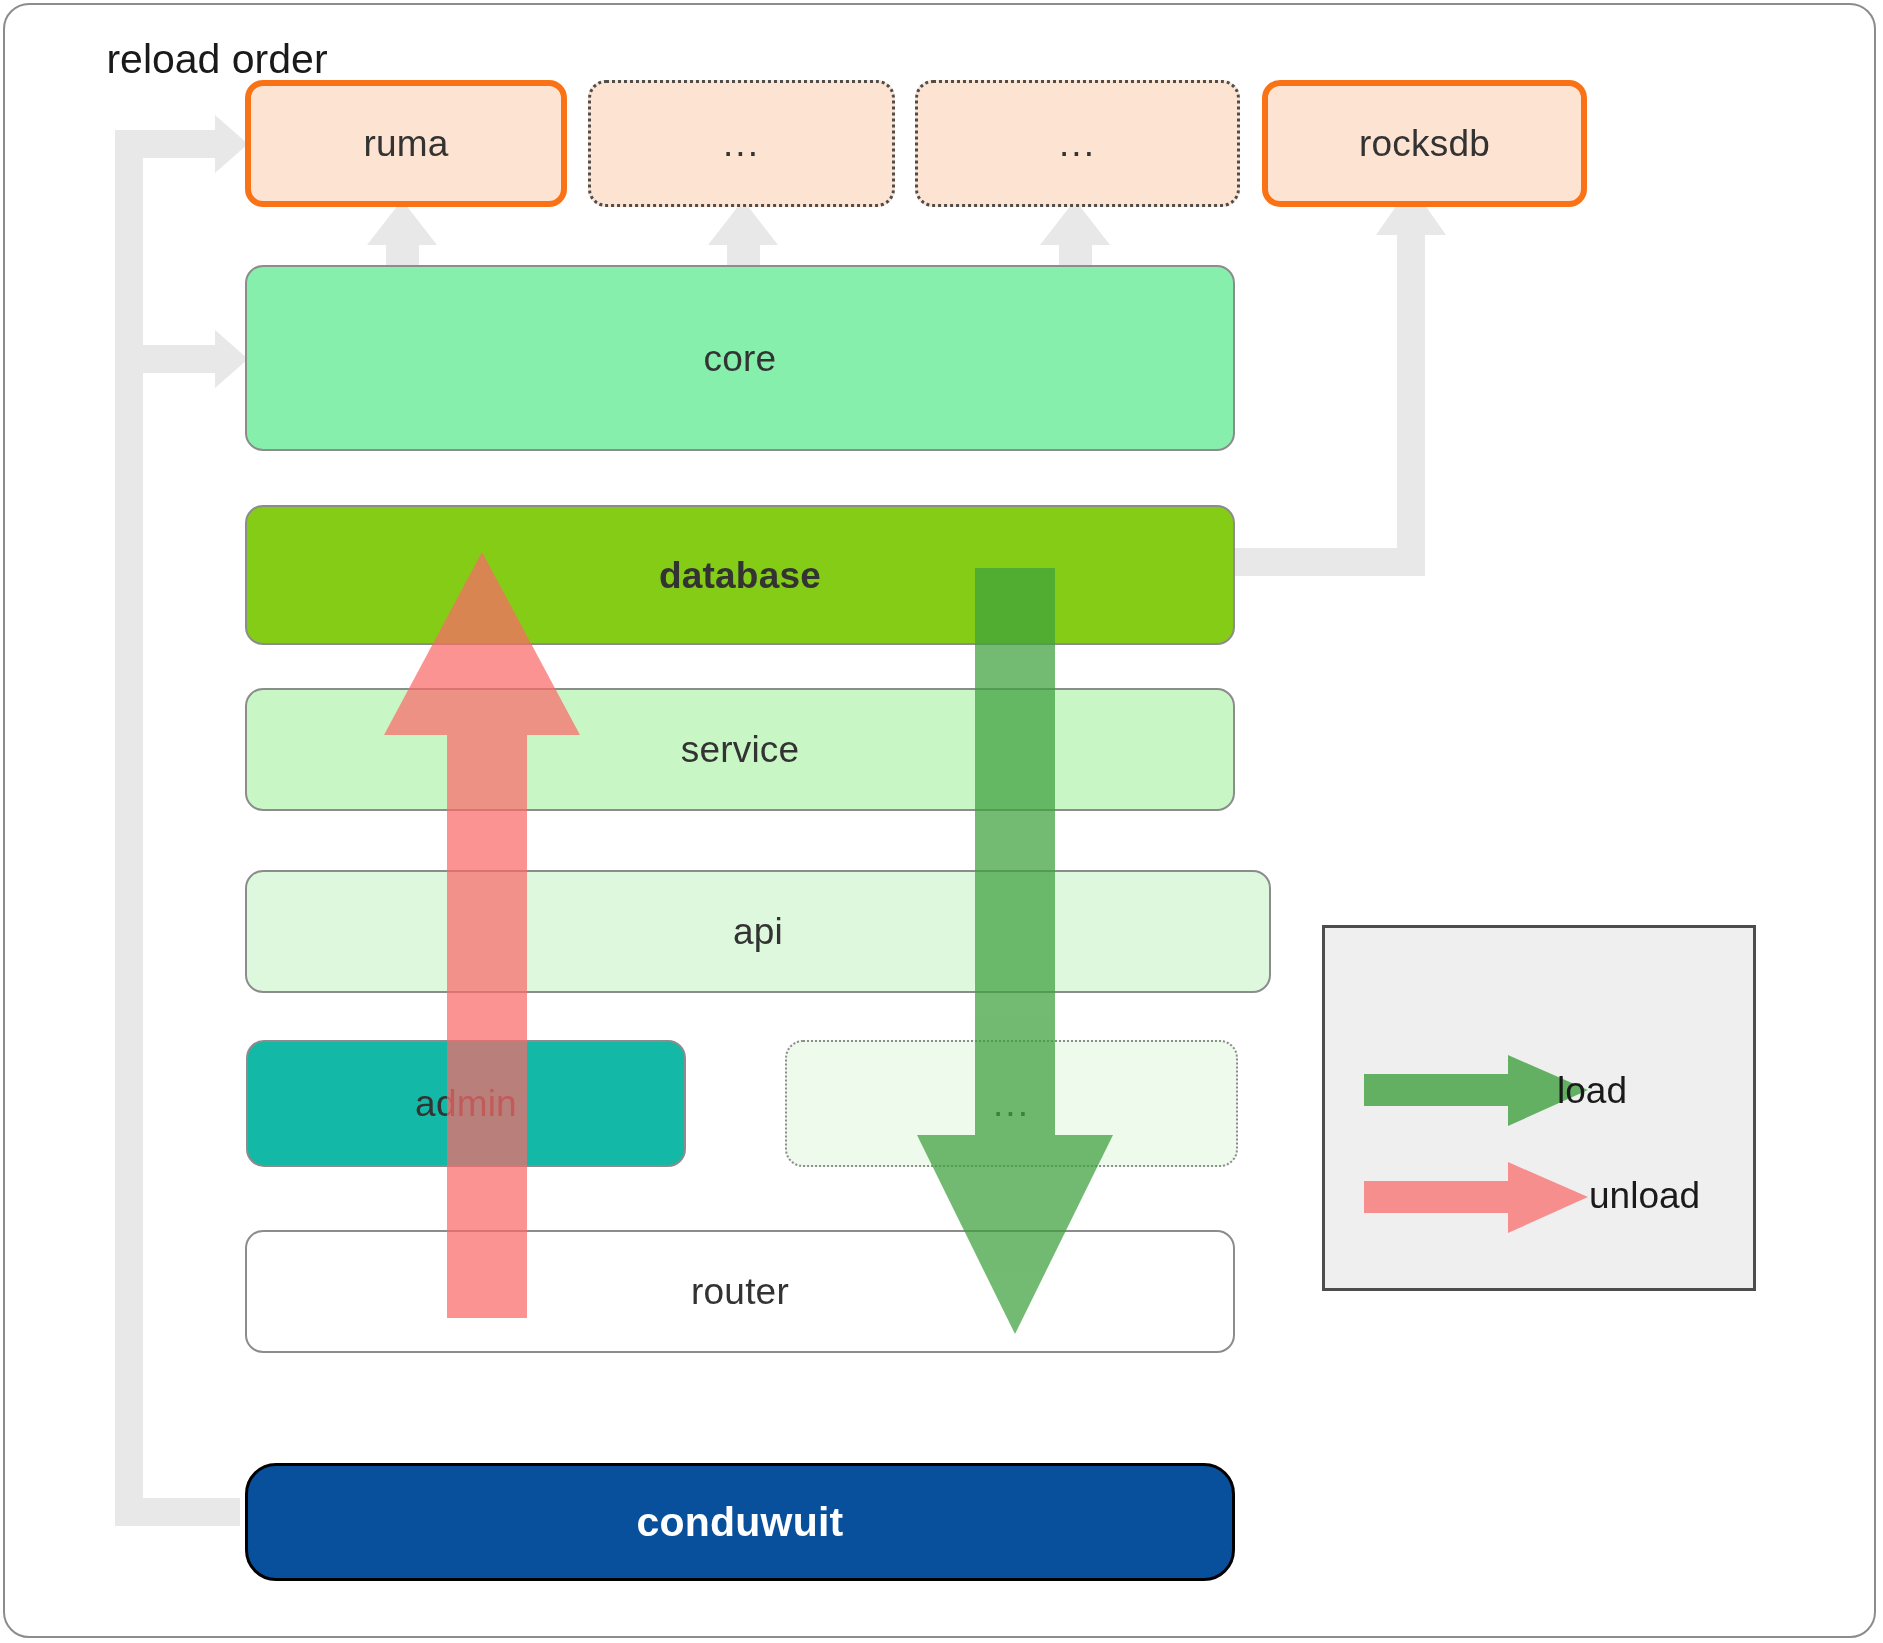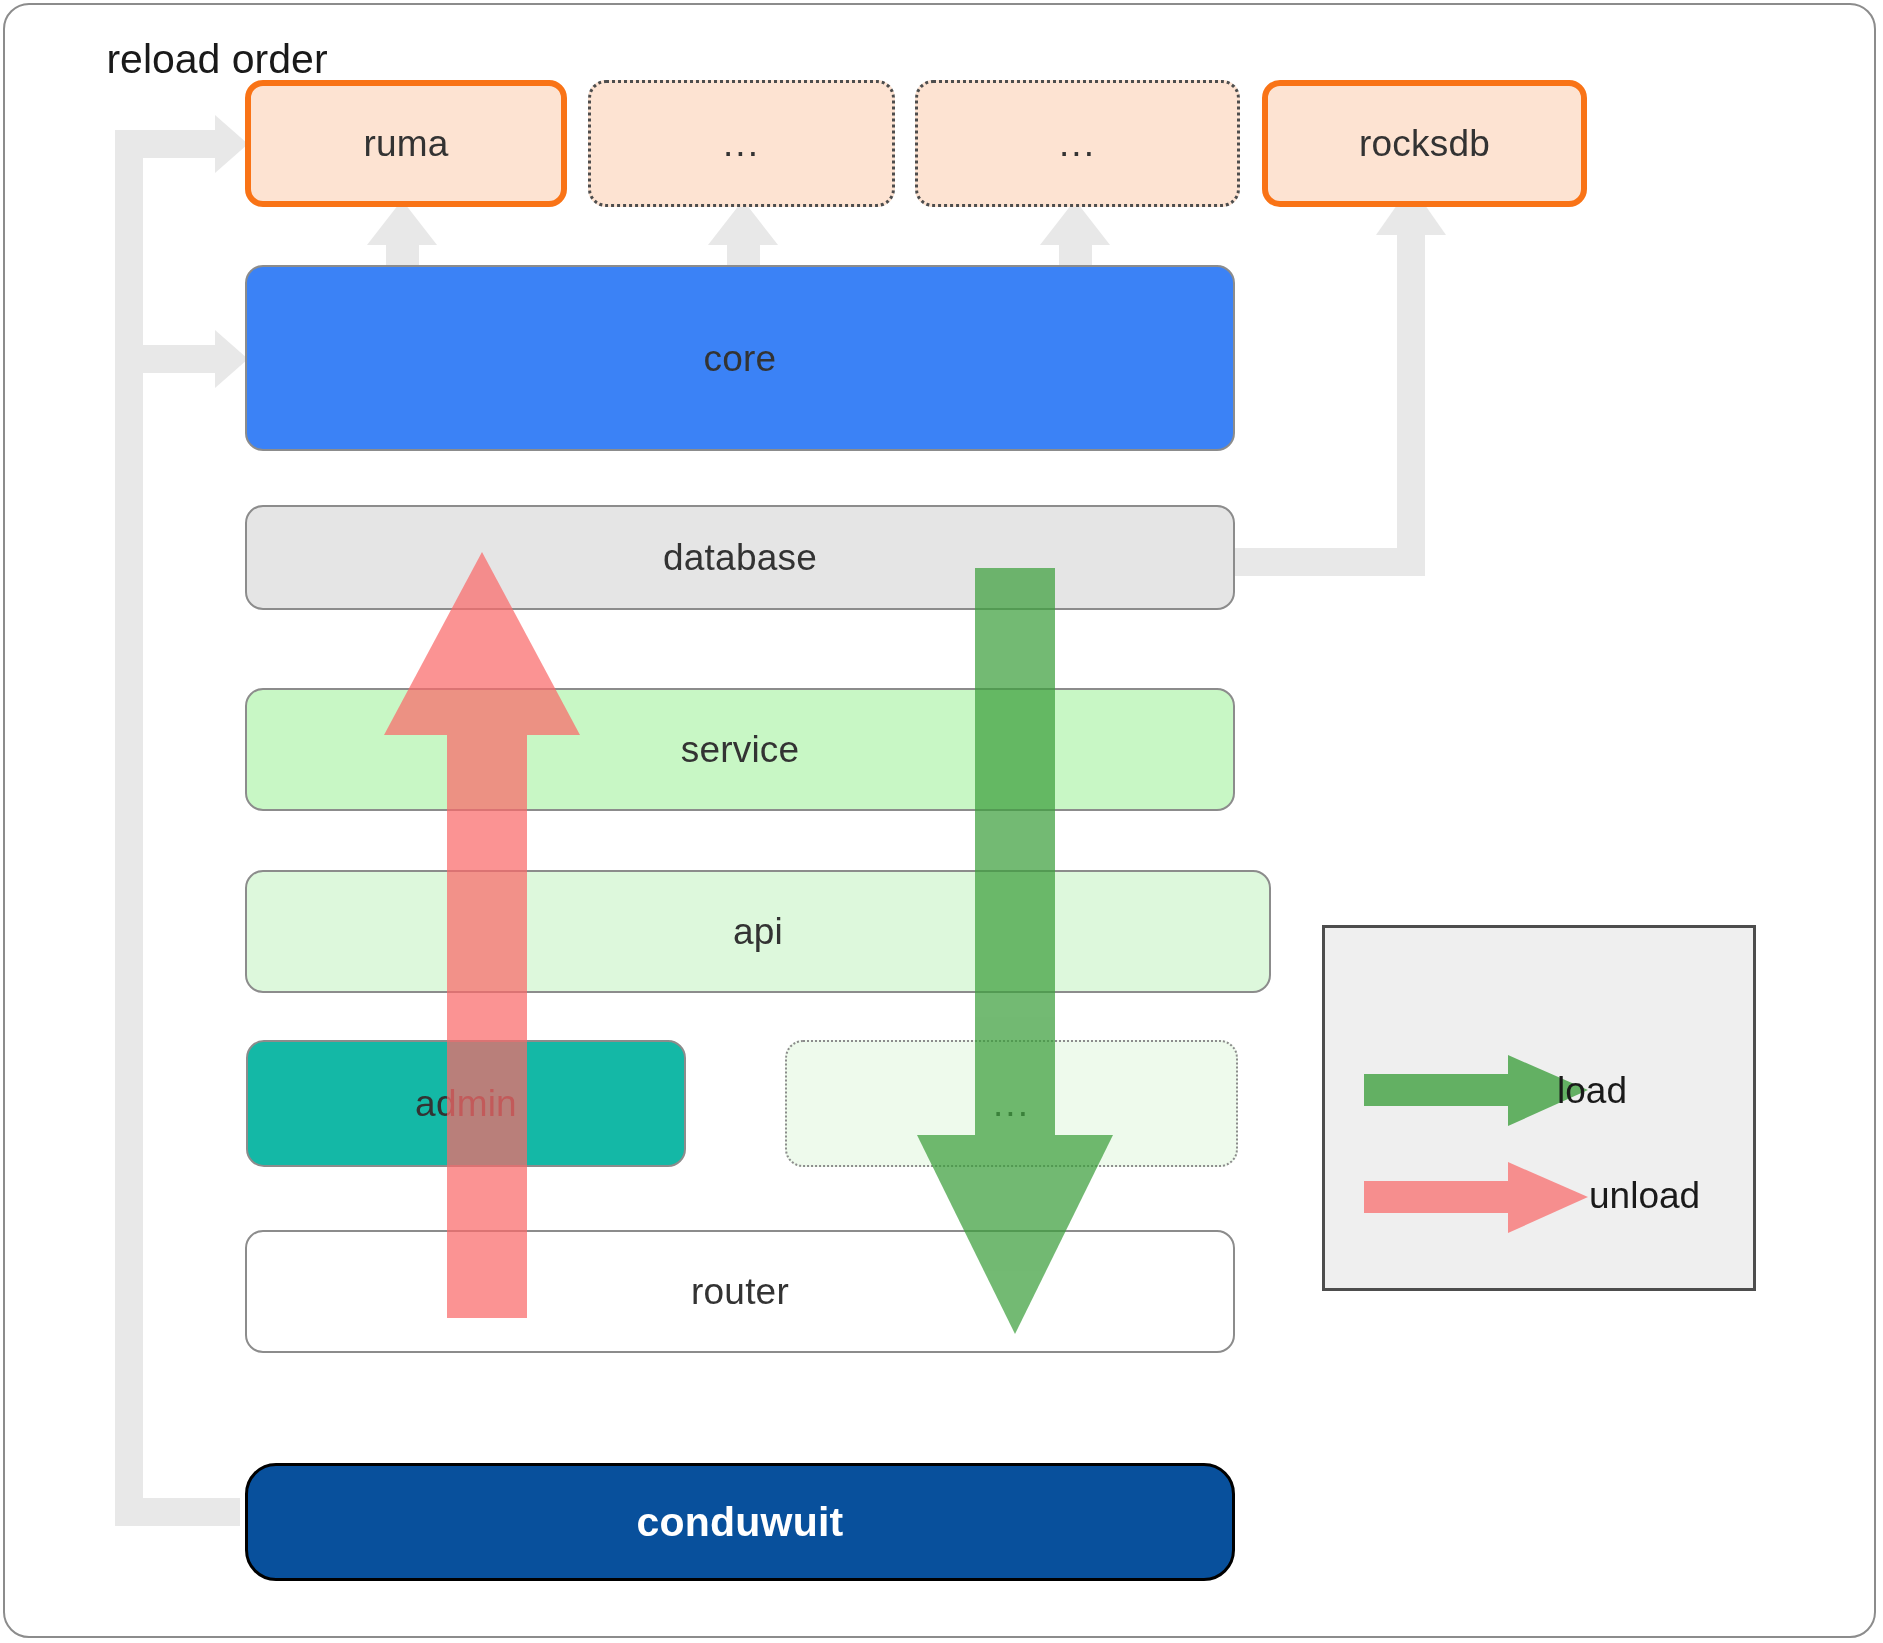--- a/index.html
+++ b/index.html
@@ -51,21 +51,21 @@
     background: #fde3d2;
     border: 6px solid #f97316;
     border-radius: 18px;
   }
   .top-dotted {
     background: #fde3d2;
     border: 3px dotted #4d4d4d;
     border-radius: 18px;
   }
   .core-box {
-    background: #3b82f6;
+    background: #86efac;
     border: 2px solid #8c8c8c;
     border-radius: 18px;
     align-items: center;
   }
   .stack-box {
     border: 2px solid #8c8c8c;
     border-radius: 18px;
   }
   .stack-box.dotted { border: 2px dotted #8c8c8c; }
   .conduwuit-box {
@@ -159,21 +159,21 @@
   </div>
 
   <div class="node top-solid" style="left:1262px; top:80px; width:325px; height:127px;">
     <span class="lbl">rocksdb</span>
   </div>
 
   <div class="node core-box" style="left:245px; top:265px; width:990px; height:186px;">
     <span class="lbl">core</span>
   </div>
 
-  <div class="node stack-box" style="left:245px; top:505px; width:990px; height:105px; background:#e5e5e5;">
+  <div class="node stack-box" style="left:245px; top:505px; width:990px; height:140px; background:#84cc16;font-weight:bold;">
     <span class="lbl">database</span>
   </div>
 
   <div class="node stack-box" style="left:245px; top:688px; width:990px; height:123px; background:#c8f7c5;">
     <span class="lbl">service</span>
   </div>
 
   <div class="node stack-box" style="left:245px; top:870px; width:1026px; height:123px; background:#ddf8dc;text-align:center;">
     <span class="lbl">api</span>
   </div>

